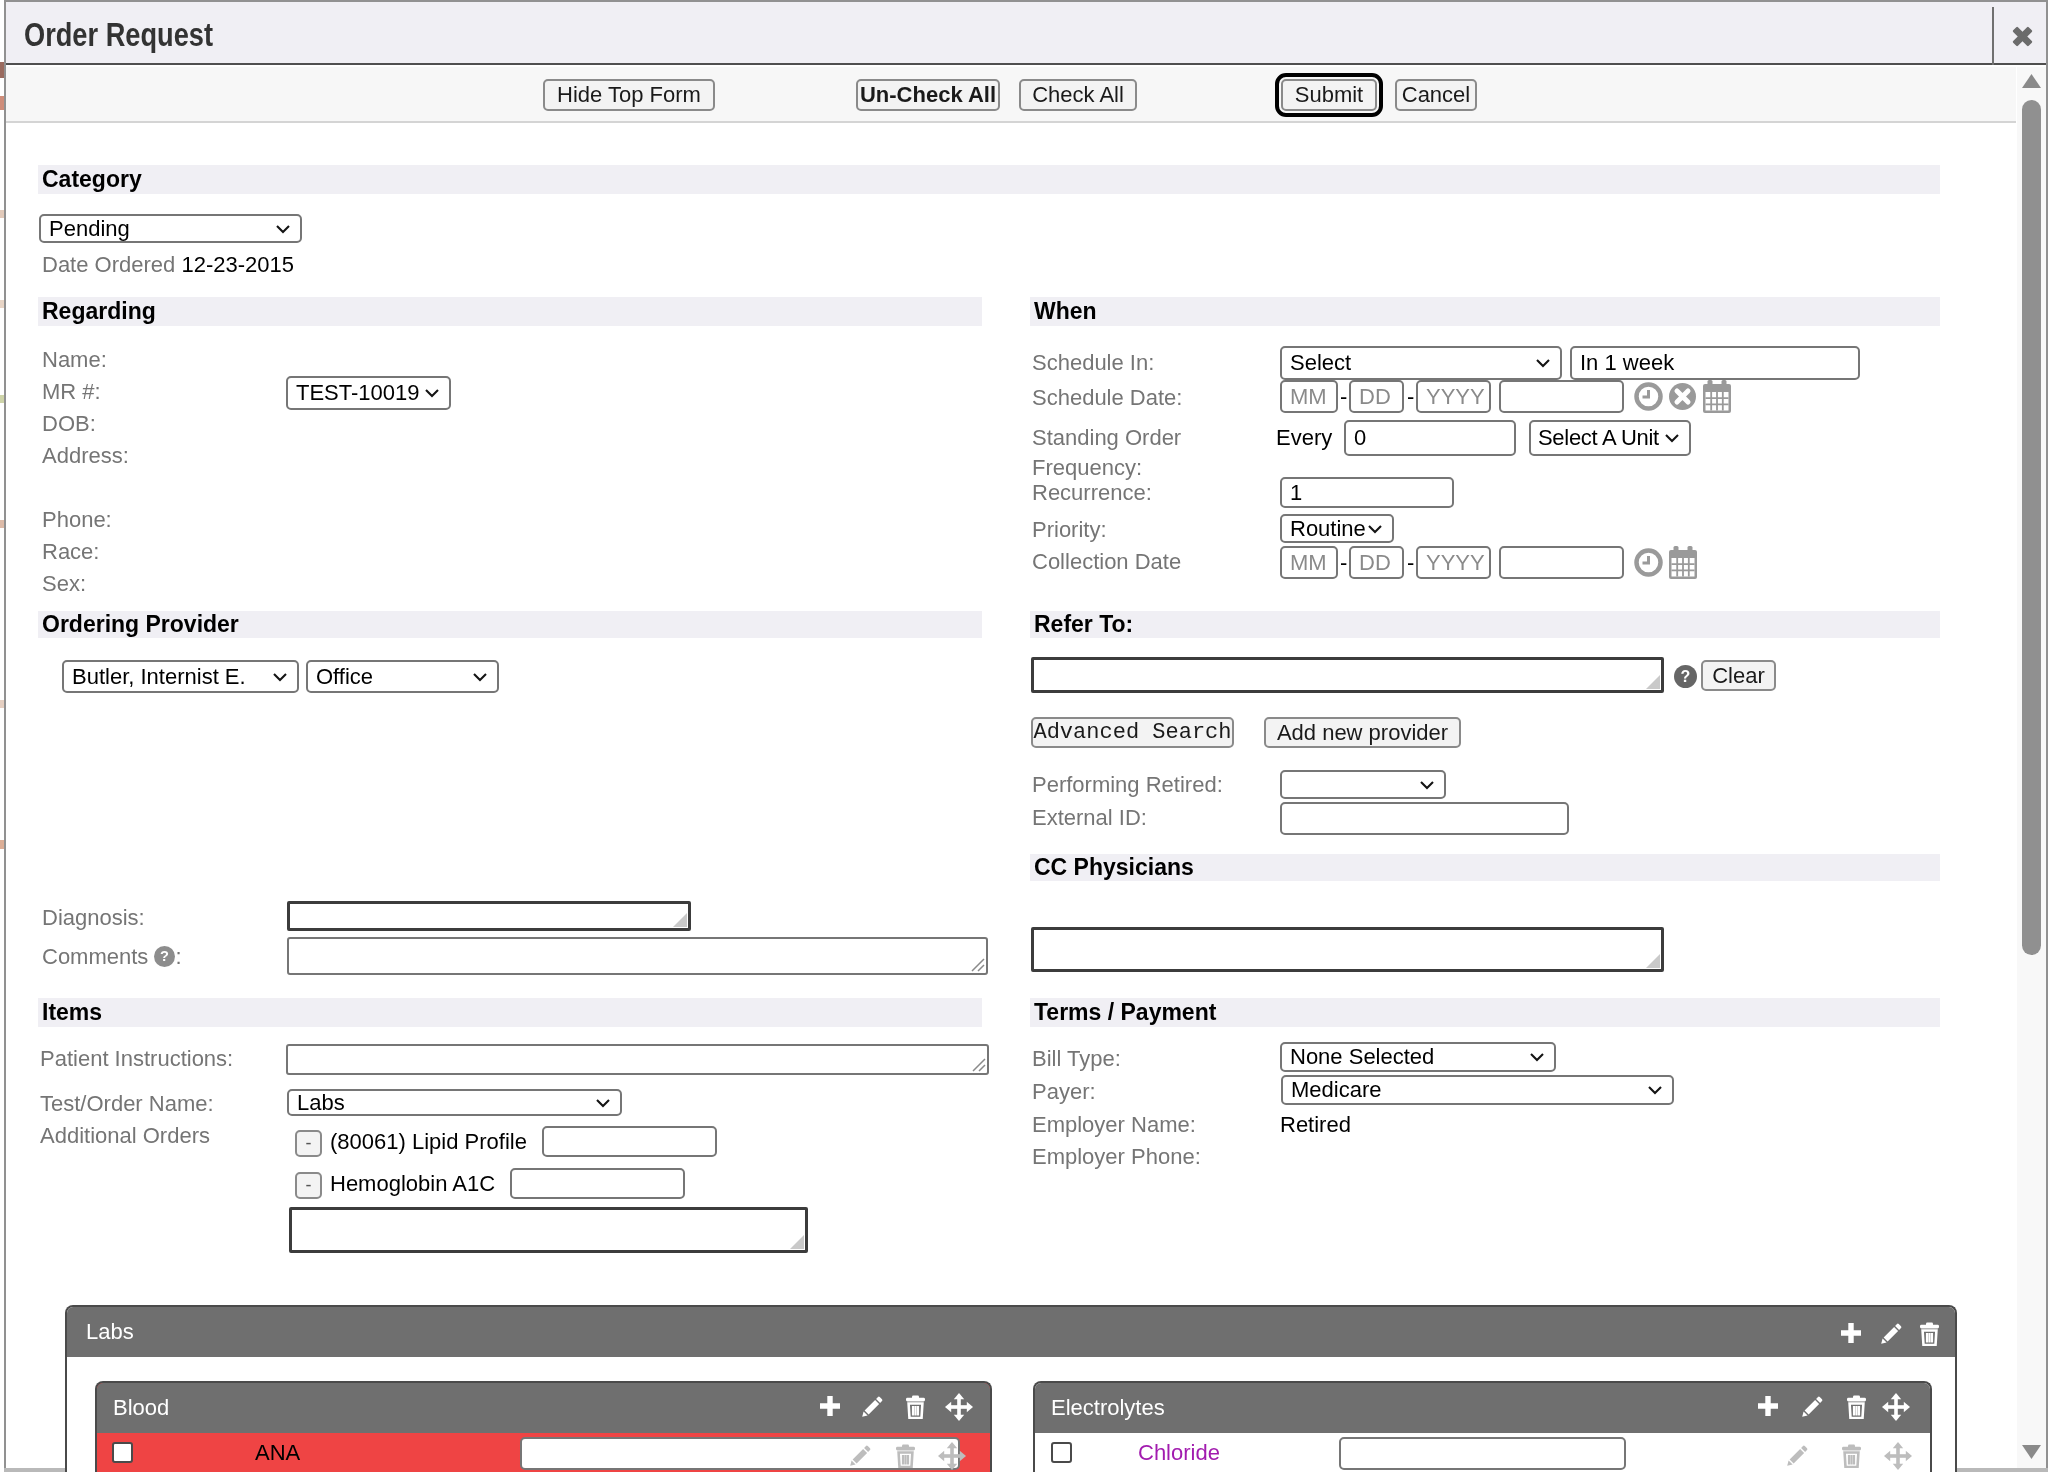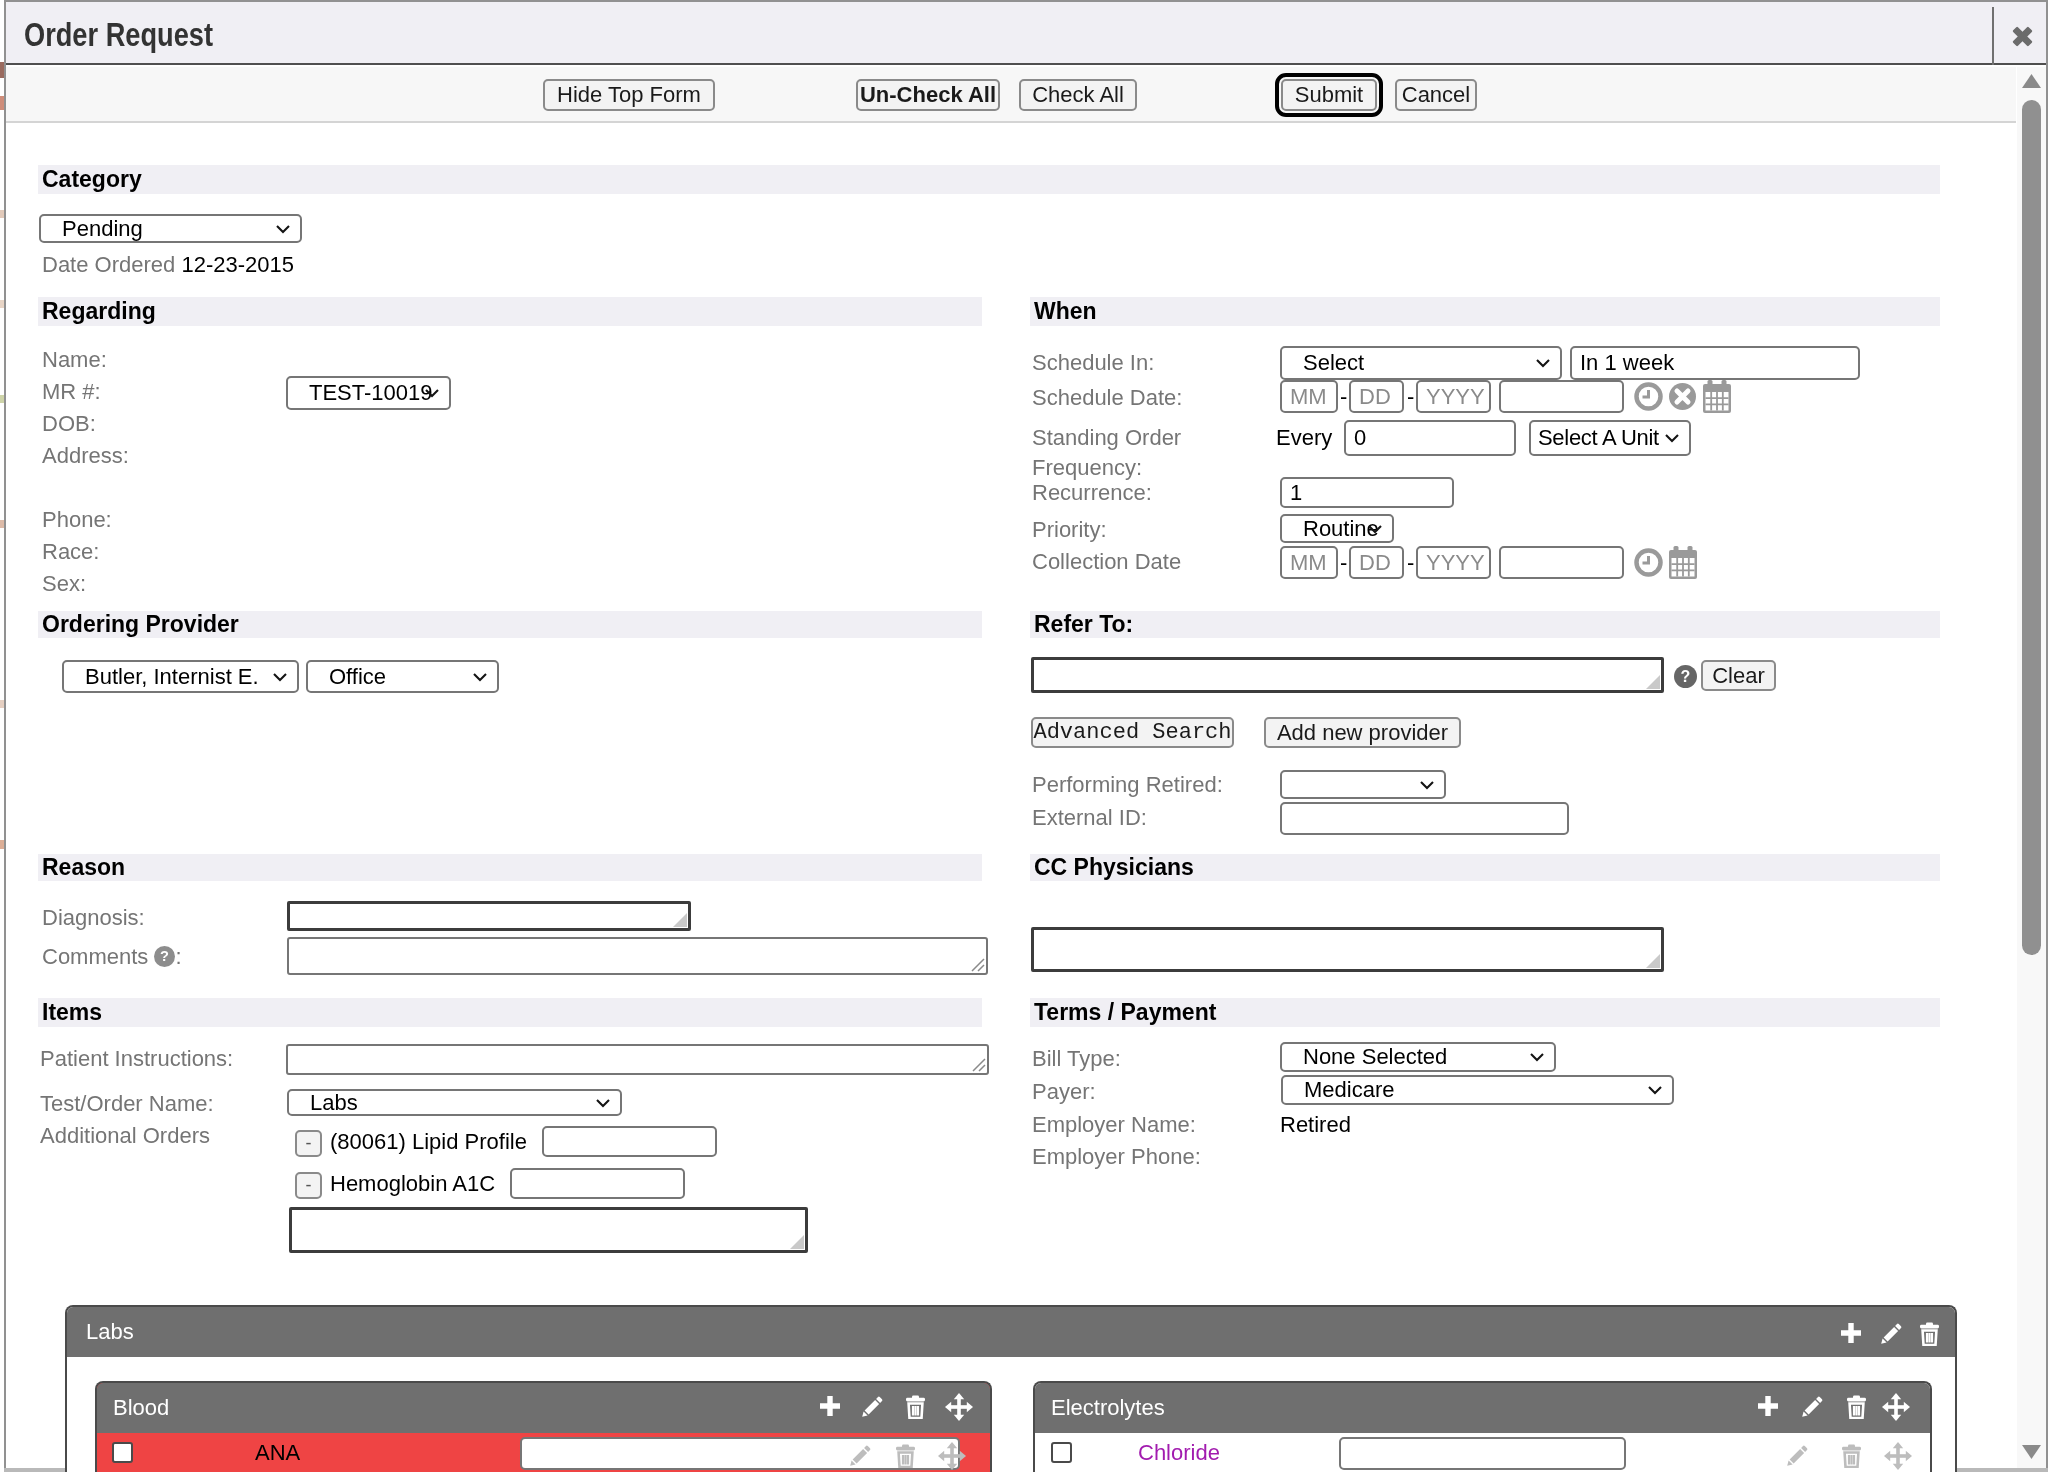--- a/index.html
+++ b/index.html
@@ -1,21 +1,21 @@
 <!DOCTYPE html>
 <html><head>
 <meta charset="utf-8">
 <style>
 * { margin:0; padding:0; box-sizing:border-box; }
 html,body { width:2048px; height:1472px; background:#fff; font-family:"Liberation Sans", sans-serif; overflow:hidden; }
 #page { position:relative; width:2048px; height:1472px; background:#fff; }
 .abs { position:absolute; }
 .band { position:absolute; background:#f0eff4; height:29px; font-weight:bold; font-size:23px; color:#000; line-height:29px; padding-left:4px; }
 .glabel { color:#757575; }
-.sel { position:absolute; border:2px solid #767676; border-radius:5px; background:#fff; font-size:22px; color:#000; display:flex; align-items:center; padding-left:21px; }
+.sel { position:absolute; border:2px solid #767676; border-radius:5px; background:#fff; font-size:22px; color:#000; display:flex; align-items:center; padding-left:8px; }
 .sel .chev { position:absolute; right:9px; top:50%; margin-top:-8px; width:16px; height:16px; }
 .inp { position:absolute; border:2px solid #767676; border-radius:5px; background:#fff; font-size:22px; color:#000; display:flex; align-items:center; padding-left:8px; }
 .inp.ph { color:#8a8a8a; }
 .ta { position:absolute; border:2px solid #767676; border-radius:3px; background:#fff; }
 .ta.dark { border:3px solid #3c3c3c; border-radius:2px; }
 .btn { position:absolute; background:#f3f3f3; border:2px solid #8a8a8a; border-radius:5px; font-size:22px; color:#1a1a1a; display:flex; align-items:center; justify-content:center; font-family:"Liberation Sans", sans-serif; }
 .rz { position:absolute; right:1px; bottom:1px; width:14px; height:14px; }
 </style>
 </head>
 <body>
@@ -166,21 +166,20 @@
   <div class="btn" style="left:1264px;top:717px;width:197px;height:31px;">Add new provider</div>
   <div class="abs glabel" style="left:1032px;top:772px;font-size:22px;">Performing Retired:</div>
   <div class="sel" style="left:1280px;top:770px;width:166px;height:29px;">
       <svg class="chev" viewBox="0 0 16 16">
         <path d="M2 5 L8 11 L14 5" fill="none" stroke="#141414" stroke-width="2.1"></path>
       </svg>
     </div>
   <div class="abs glabel" style="left:1032px;top:805px;font-size:22px;">External ID:</div>
   <div class="inp" style="left:1280px;top:802px;width:289px;height:33px;"></div>
 
-  <div class="band" style="left:38px;top:854px;width:944px;height:27px;line-height:27px;">Reason</div>
   <div class="abs glabel" style="left:42px;top:905px;font-size:22px;">Diagnosis:</div>
   <div class="ta dark" style="left:287px;top:901px;width:404px;height:30px;">
       <svg class="rz" viewBox="0 0 14 14">
         <path d="M14 0 L14 14 L0 14 Z" fill="#c9c9c9"></path>
       </svg>
     </div>
   <div class="abs glabel" style="left:42px;top:944px;font-size:22px;">Comments <svg style="vertical-align:-3px;" width="21" height="21" viewBox="0 0 23 23">
         <circle cx="11.5" cy="11.5" r="11.5" fill="#8d8d8d"></circle>
         <text x="11.5" y="16.5" font-size="16" font-weight="bold" fill="#fff" text-anchor="middle" font-family="Liberation Sans">?</text>
       </svg>:</div>

